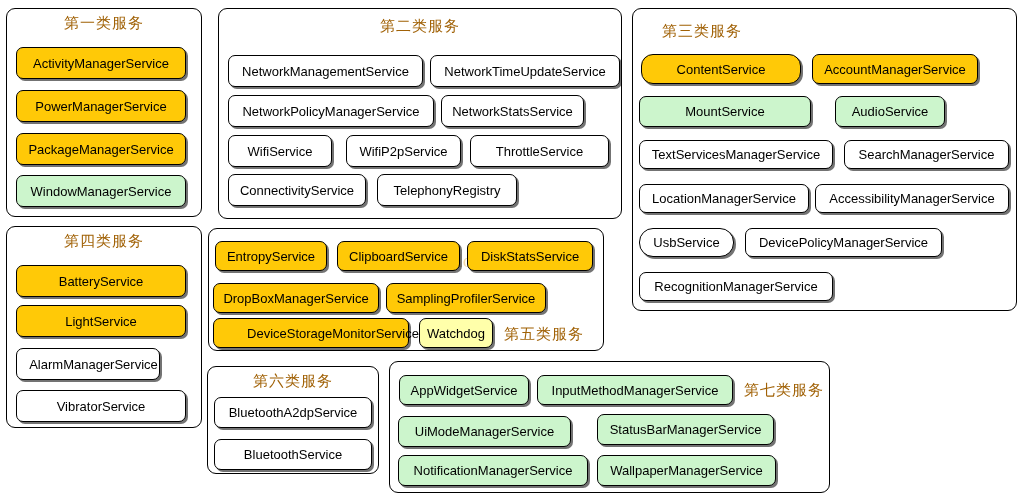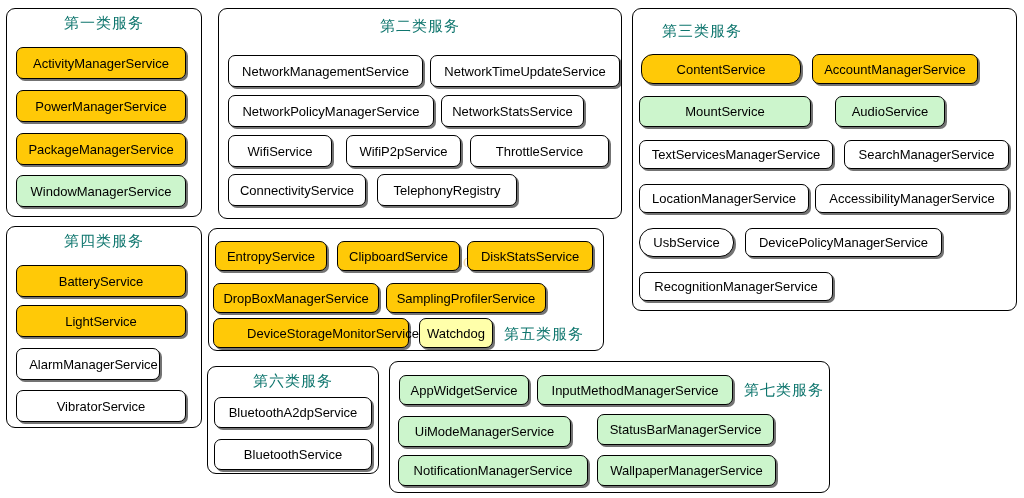--- a/index.html
+++ b/index.html
@@ -38,21 +38,21 @@
     box-sizing: border-box;
     border: 1.6px solid #000000;
     border-radius: 9px;
     background: transparent;
     z-index: 1;
   }
   .group-title {
     position: absolute;
     font-family: "DejaVu Serif", "Liberation Serif", serif;
     font-size: 15px;
-    color: #0f766e;
+    color: #a16207;
     white-space: nowrap;
     letter-spacing: 1px;
     z-index: 3;
   }
 
   
   .node {
     position: absolute;
     box-sizing: border-box;
     border: 1.8px solid #000000;

